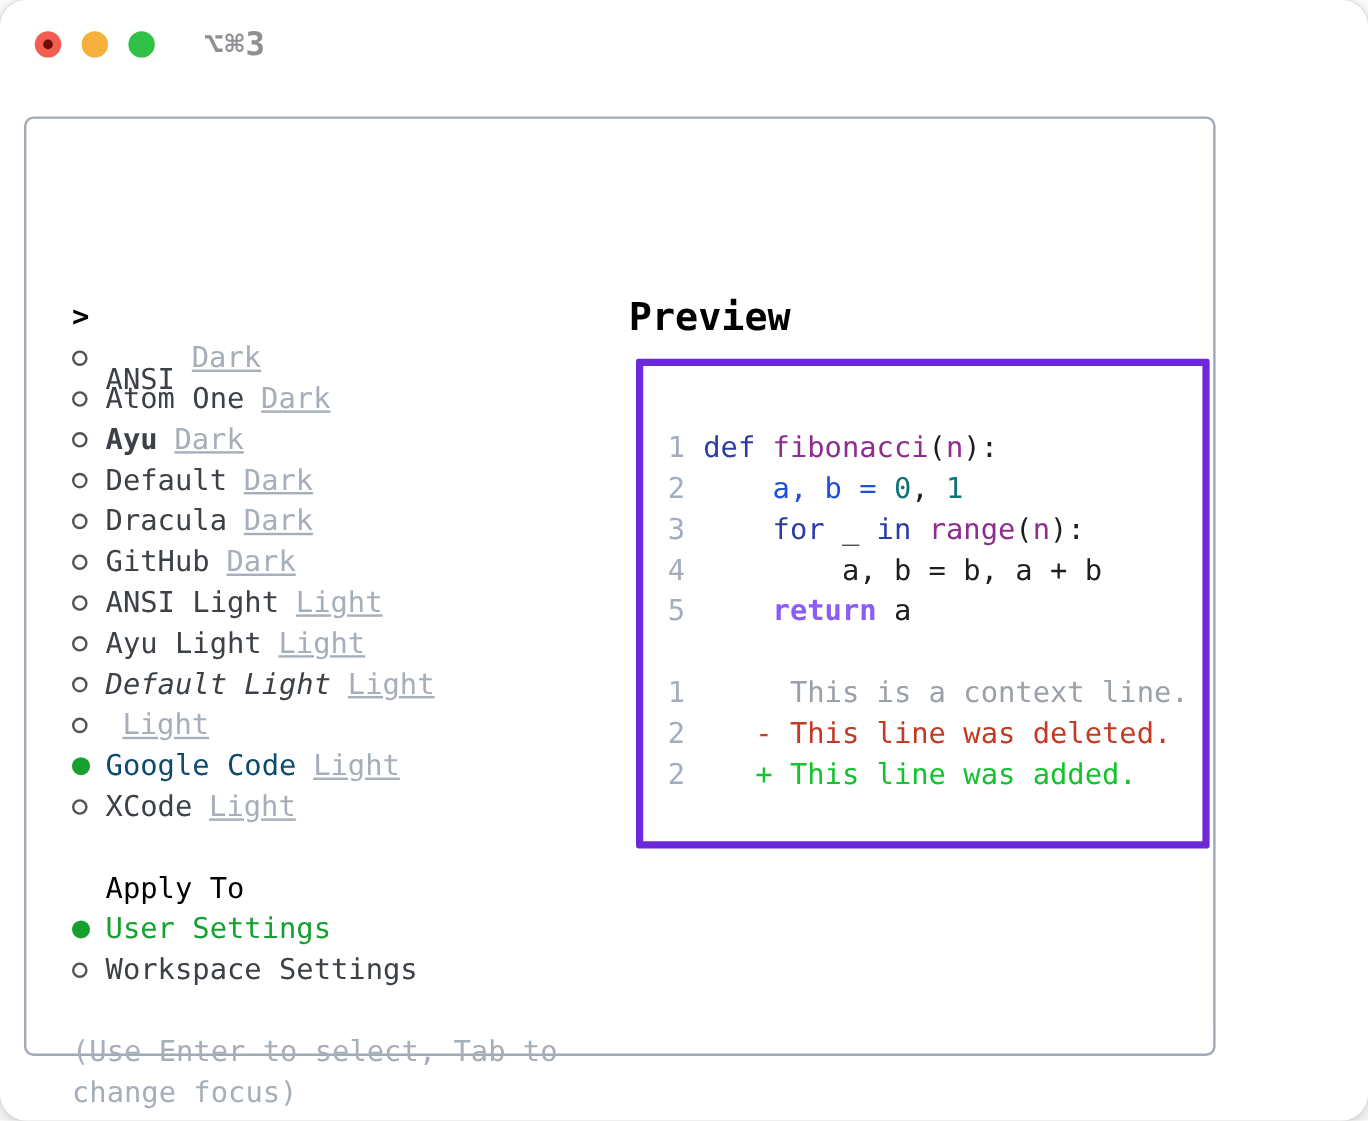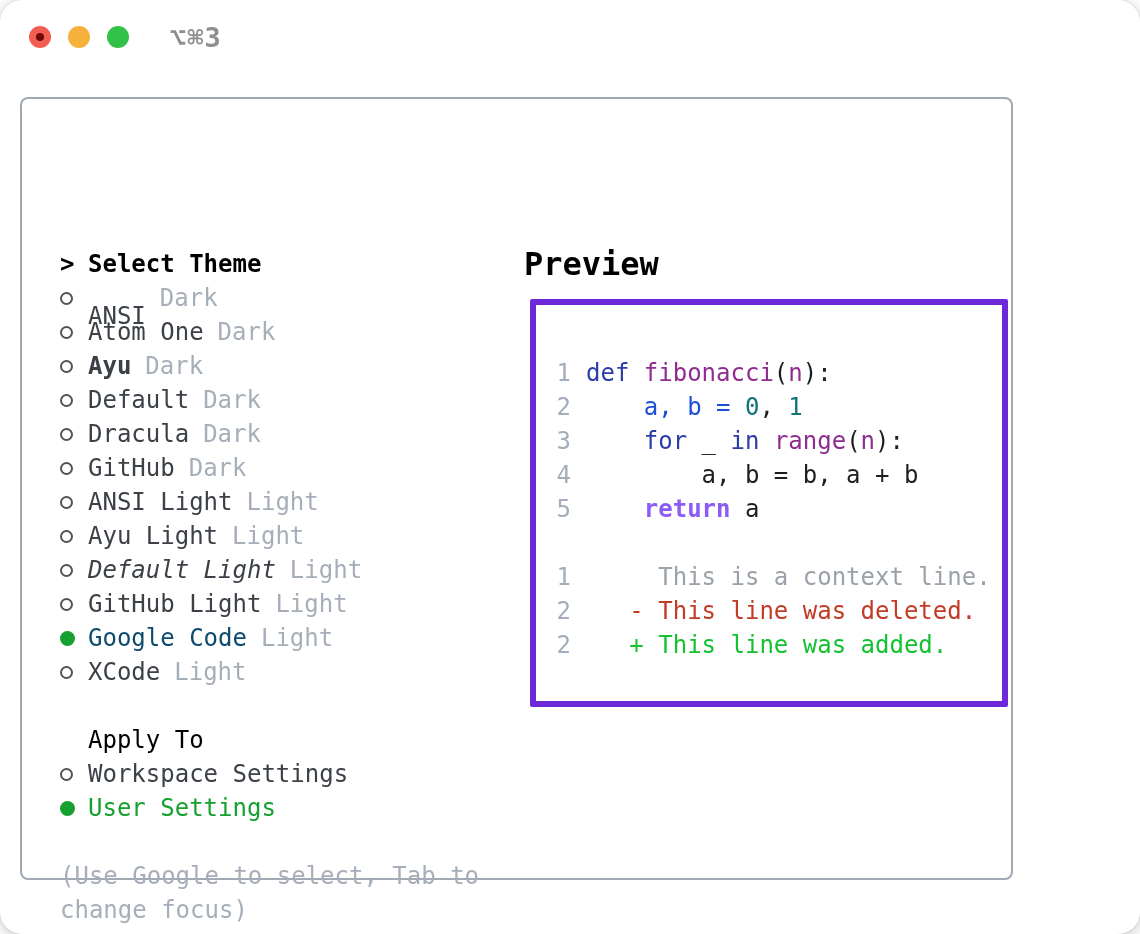--- a/index.html
+++ b/index.html
@@ -16,21 +16,21 @@
   
   .col-left{position:absolute;left:38px;top:148px;font-size:24px;line-height:34px;}
   .row{display:flex;align-items:center;height:34px;white-space:pre;}
   .marker{width:28px;display:flex;align-items:center;flex:0 0 28px;}
   .caret{font-weight:bold;color:#000;}
   .ring{width:13px;height:13px;border:2px solid #4e545b;border-radius:50%;box-sizing:border-box;}
   .dot-sel{width:15px;height:15px;border-radius:50%;}
   .spacer{height:34px;}
   .hdr{font-weight:bold;color:#000;}
   .subhdr{color:#000;}
-  .variant{margin-left:14px;}
+  .variant{margin-left:14px;text-decoration:underline;}
   .hint{width:424px;margin-top:34px;line-height:34px;white-space:normal;}
   
   .preview-title{position:absolute;left:502px;top:148px;font-size:32px;line-height:34px;font-weight:bold;color:#000;}
   .preview-box{position:absolute;left:508px;top:200px;width:478px;height:408px;border:6px solid #6d28d9;border-radius:2px;box-sizing:border-box;background:#fff;
                padding:51px 0 0 20px;font-size:24px;line-height:34px;overflow:hidden;}
   .cline{height:34px;white-space:pre;}
   .lnum{display:inline-block;width:15px;margin-right:15px;text-align:right;}
   .blankline{height:34px;}
 </style>
 </head>
@@ -45,51 +45,50 @@
       <span class="light" style="background: rgb(246, 177, 60);"></span>
       <span class="light" style="background: rgb(50, 193, 72);"></span>
     </div>
   <div class="shortcut">⌥⌘3</div>
 
   <div class="panel">
 
     <div class="col-left">
       <div class="row">
         <span class="marker"><span class="caret">&gt;</span></span>
-        <span class="hdr">Select Theme</span>
       </div>
 
       <div id="theme-rows">
           <div class="row"><span class="marker"><span class="ring"></span></span><span class="theme-name" style="color: rgb(60, 65, 72); margin-top: 36px;">ANSI</span><span class="variant" style="color: rgb(166, 174, 185);">Dark</span></div>
           <div class="row"><span class="marker"><span class="ring"></span></span><span class="theme-name" style="color: rgb(60, 65, 72);">Atom One</span><span class="variant" style="color: rgb(166, 174, 185);">Dark</span></div>
           <div class="row"><span class="marker"><span class="ring"></span></span><span class="theme-name" style="color: rgb(60, 65, 72); font-weight: bold;">Ayu</span><span class="variant" style="color: rgb(166, 174, 185);">Dark</span></div>
           <div class="row"><span class="marker"><span class="ring"></span></span><span class="theme-name" style="color: rgb(60, 65, 72);">Default</span><span class="variant" style="color: rgb(166, 174, 185);">Dark</span></div>
           <div class="row"><span class="marker"><span class="ring"></span></span><span class="theme-name" style="color: rgb(60, 65, 72);">Dracula</span><span class="variant" style="color: rgb(166, 174, 185);">Dark</span></div>
           <div class="row"><span class="marker"><span class="ring"></span></span><span class="theme-name" style="color: rgb(60, 65, 72);">GitHub</span><span class="variant" style="color: rgb(166, 174, 185);">Dark</span></div>
           <div class="row"><span class="marker"><span class="ring"></span></span><span class="theme-name" style="color: rgb(60, 65, 72);">ANSI Light</span><span class="variant" style="color: rgb(166, 174, 185);">Light</span></div>
           <div class="row"><span class="marker"><span class="ring"></span></span><span class="theme-name" style="color: rgb(60, 65, 72);">Ayu Light</span><span class="variant" style="color: rgb(166, 174, 185);">Light</span></div>
           <div class="row"><span class="marker"><span class="ring"></span></span><span class="theme-name" style="color: rgb(60, 65, 72); font-style: italic;">Default Light</span><span class="variant" style="color: rgb(166, 174, 185);">Light</span></div>
-          <div class="row"><span class="marker"><span class="ring"></span></span><span class="theme-name" style="color: rgb(60, 65, 72);">GitHub Light</span><span class="variant" style="color: rgb(166, 174, 185);">Light</span></div>
+          <div class="row"><span class="marker"><span class="ring"></span></span><span class="variant" style="color: rgb(166, 174, 185);">Light</span></div>
           <div class="row"><span class="marker"><span class="dot-sel" style="background: rgb(22, 160, 47);"></span></span><span class="theme-name" style="color: #0c4a6e;">Google Code</span><span class="variant" style="color: rgb(166, 174, 185);">Light</span></div>
           <div class="row"><span class="marker"><span class="ring"></span></span><span class="theme-name" style="color: rgb(60, 65, 72);">XCode</span><span class="variant" style="color: rgb(166, 174, 185);">Light</span></div>
         </div>
 
       <div class="spacer"></div>
 
       <div class="row">
         <span class="marker"></span>
         <span class="subhdr">Apply To</span>
       </div>
 
       <div id="apply-rows">
+          <div class="row"><span class="marker"><span class="dot-sel" style="background: rgb(22, 160, 47);"></span></span><span style="color: rgb(22, 160, 47);">User Settings</span></div>
           <div class="row"><span class="marker"><span class="ring"></span></span><span style="color: rgb(60, 65, 72);">Workspace Settings</span></div>
-          <div class="row"><span class="marker"><span class="dot-sel" style="background: rgb(22, 160, 47);"></span></span><span style="color: rgb(22, 160, 47);">User Settings</span></div>
         </div>
 
-      <div class="hint" style="color: rgb(166, 174, 185);">(Use Google to select, Tab to change focus)</div>
+      <div class="hint" style="color: rgb(166, 174, 185);">(Use Enter to select, Tab to change focus)</div>
     </div>
 
     <div class="preview-title">Preview</div>
 
     <div class="preview-box">
       <div id="code-lines">
           <div class="cline"><span class="lnum" style="color: rgb(163, 173, 187);">1</span><span style="color: rgb(43, 59, 168);">def </span><span style="color: rgb(143, 44, 143);">fibonacci</span><span style="color: rgb(28, 30, 33);">(</span><span style="color: rgb(143, 44, 143);">n</span><span style="color: rgb(28, 30, 33);">):</span></div>
           <div class="cline"><span class="lnum" style="color: rgb(163, 173, 187);">2</span><span style="color: #1d4ed8;">    a, b = </span><span style="color: rgb(17, 115, 122);">0</span><span style="color: rgb(28, 30, 33);">, </span><span style="color: rgb(17, 115, 122);">1</span></div>
           <div class="cline"><span class="lnum" style="color: rgb(163, 173, 187);">3</span><span style="color: rgb(28, 30, 33);">    </span><span style="color: rgb(43, 59, 168);">for</span><span style="color: rgb(28, 30, 33);"> _ </span><span style="color: rgb(43, 59, 168);">in</span><span style="color: rgb(28, 30, 33);"> </span><span style="color: rgb(143, 44, 143);">range</span><span style="color: rgb(28, 30, 33);">(</span><span style="color: rgb(143, 44, 143);">n</span><span style="color: rgb(28, 30, 33);">):</span></div>
           <div class="cline"><span class="lnum" style="color: rgb(163, 173, 187);">4</span><span style="color: rgb(28, 30, 33);">        a, b = b, a + b</span></div>

